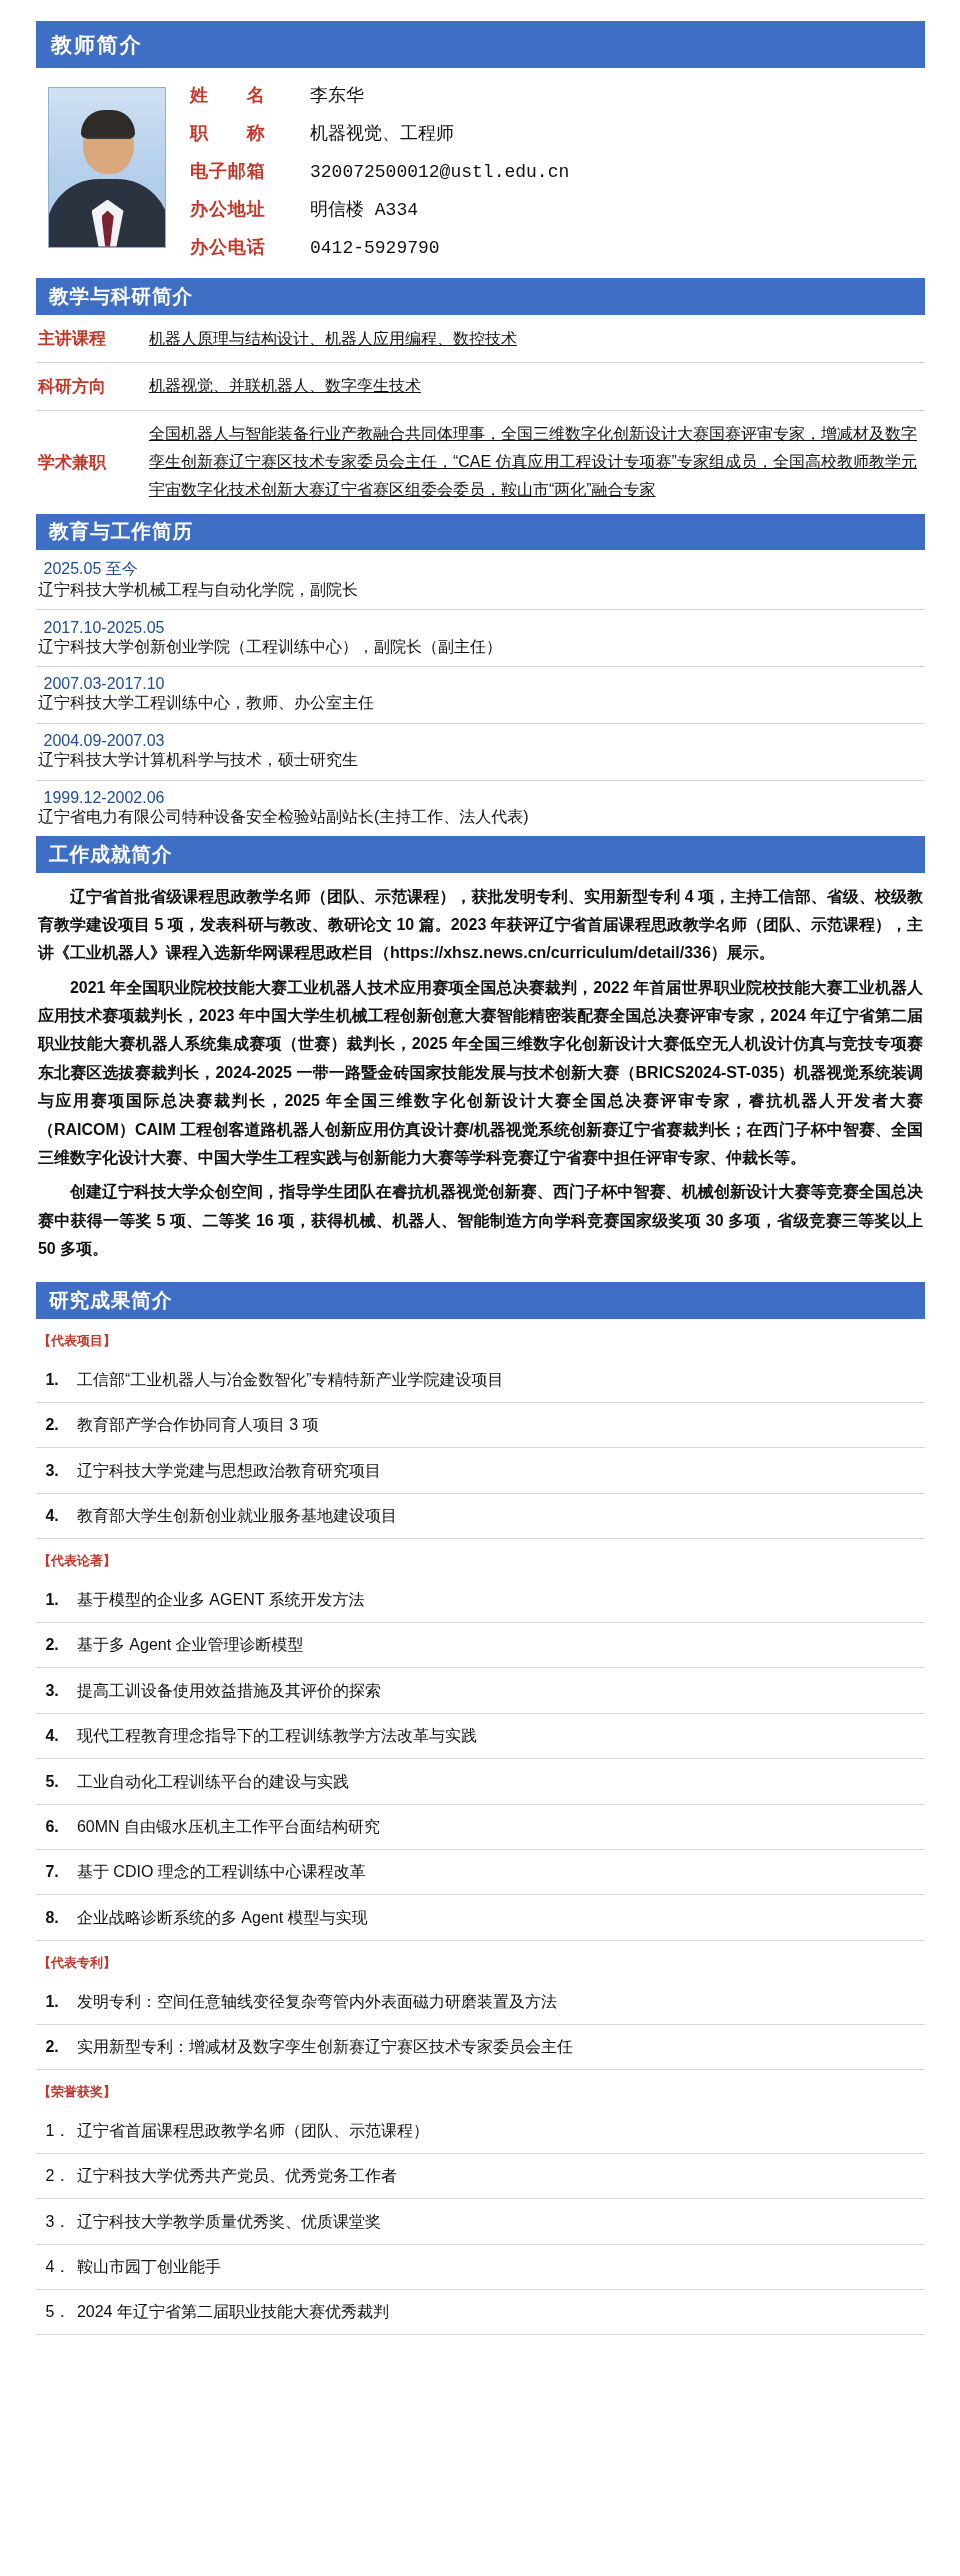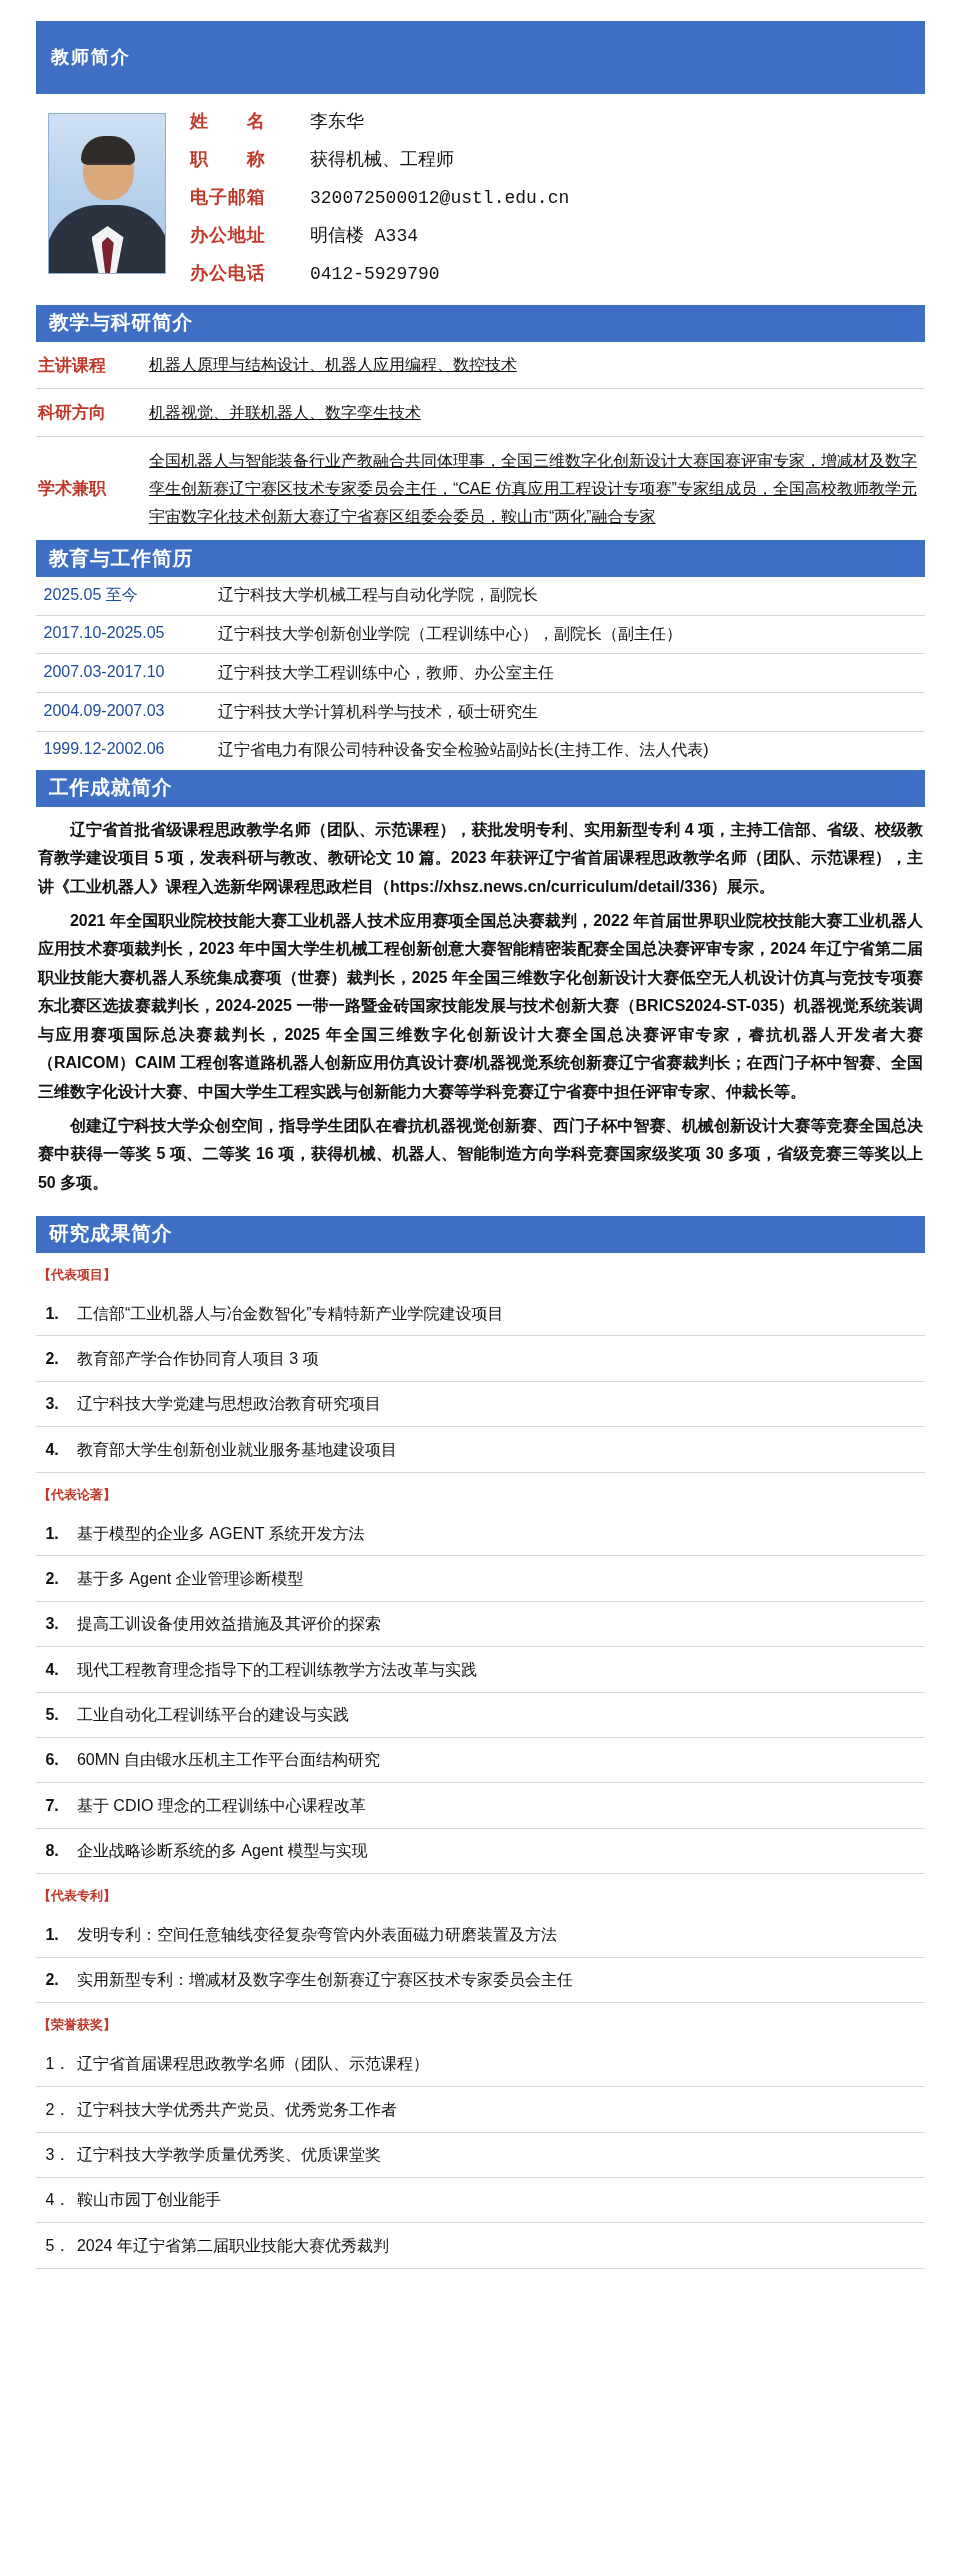--- a/index.html
+++ b/index.html
@@ -12,24 +12,24 @@
   }
   .page {
     width: 961px;
     padding: 20.6px 36px 28px 36px;
   }
 
   
   .bar {
     background: #3f6fc4;
     color: #ffffff;
-    font-size: 18px;
+    font-size: 21px;
     font-weight: bold;
     letter-spacing: 1.9px;
-    padding: 26px 15px;
+    padding: 11px 15px;
     line-height: 1.2;
   }
   .bar.sub {
     font-size: 19.7px;
     padding: 6.6px 13px;
     letter-spacing: 0.9px;
   }
 
   
   .profile {
@@ -139,20 +139,21 @@
     flex: 1;
     text-decoration: underline;
   }
 
   
   .edu-row {
     display: flex;
     border-bottom: 0.9px solid #d6d6d6;
     padding: 8.4px 1.9px;
     font-size: 16px;
+    flex-direction: column;
   }
   .edu-row:last-child { border-bottom: none; }
   .edu-date {
     width: 180px;
     flex: none;
     color: #1f4b9b;
     padding-left: 5.6px;
   }
   .edu-text { flex: 1; color: #111; }
 
@@ -215,21 +216,21 @@
         <div class="glasses"></div>
       </div>
     </div>
     <div class="info">
       <div class="info-row">
         <div class="info-label">姓　　名</div>
         <div class="info-value">李东华</div>
       </div>
       <div class="info-row">
         <div class="info-label">职　　称</div>
-        <div class="info-value">获得机械、工程师</div>
+        <div class="info-value">机器视觉、工程师</div>
       </div>
       <div class="info-row">
         <div class="info-label">电子邮箱</div>
         <div class="info-value">320072500012@ustl.edu.cn</div>
       </div>
       <div class="info-row">
         <div class="info-label">办公地址</div>
         <div class="info-value">明信楼 A334</div>
       </div>
       <div class="info-row">

